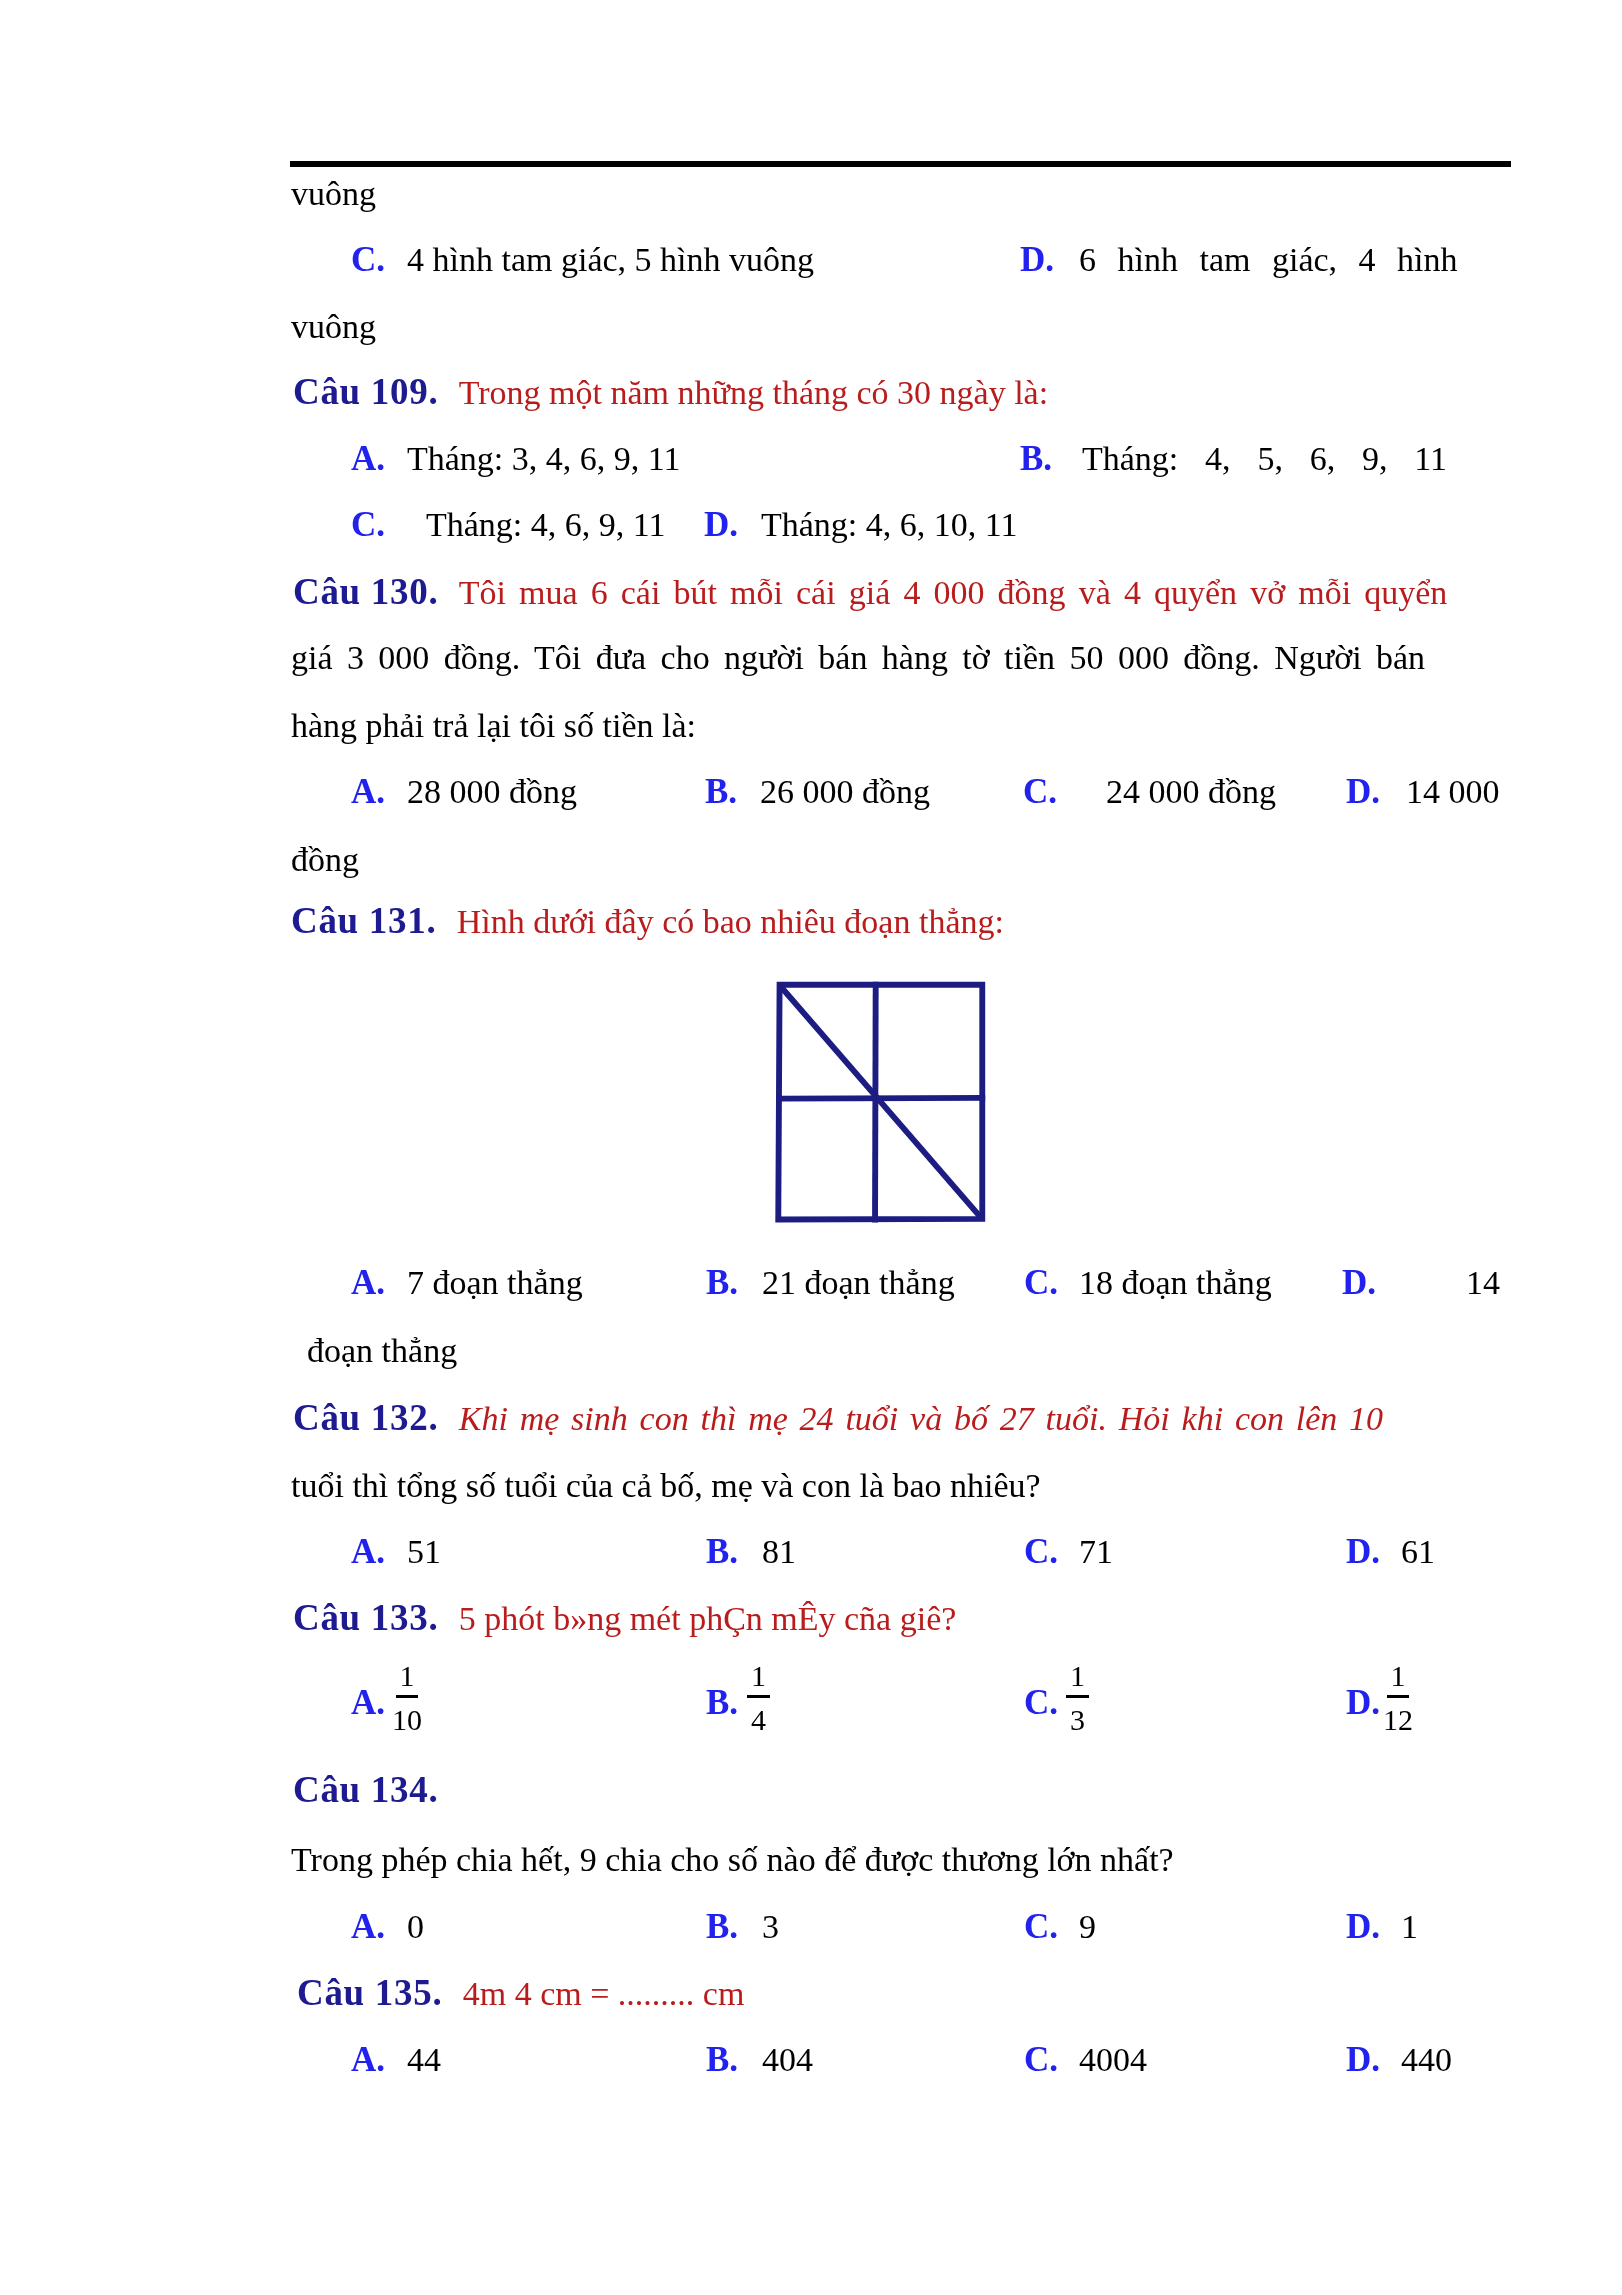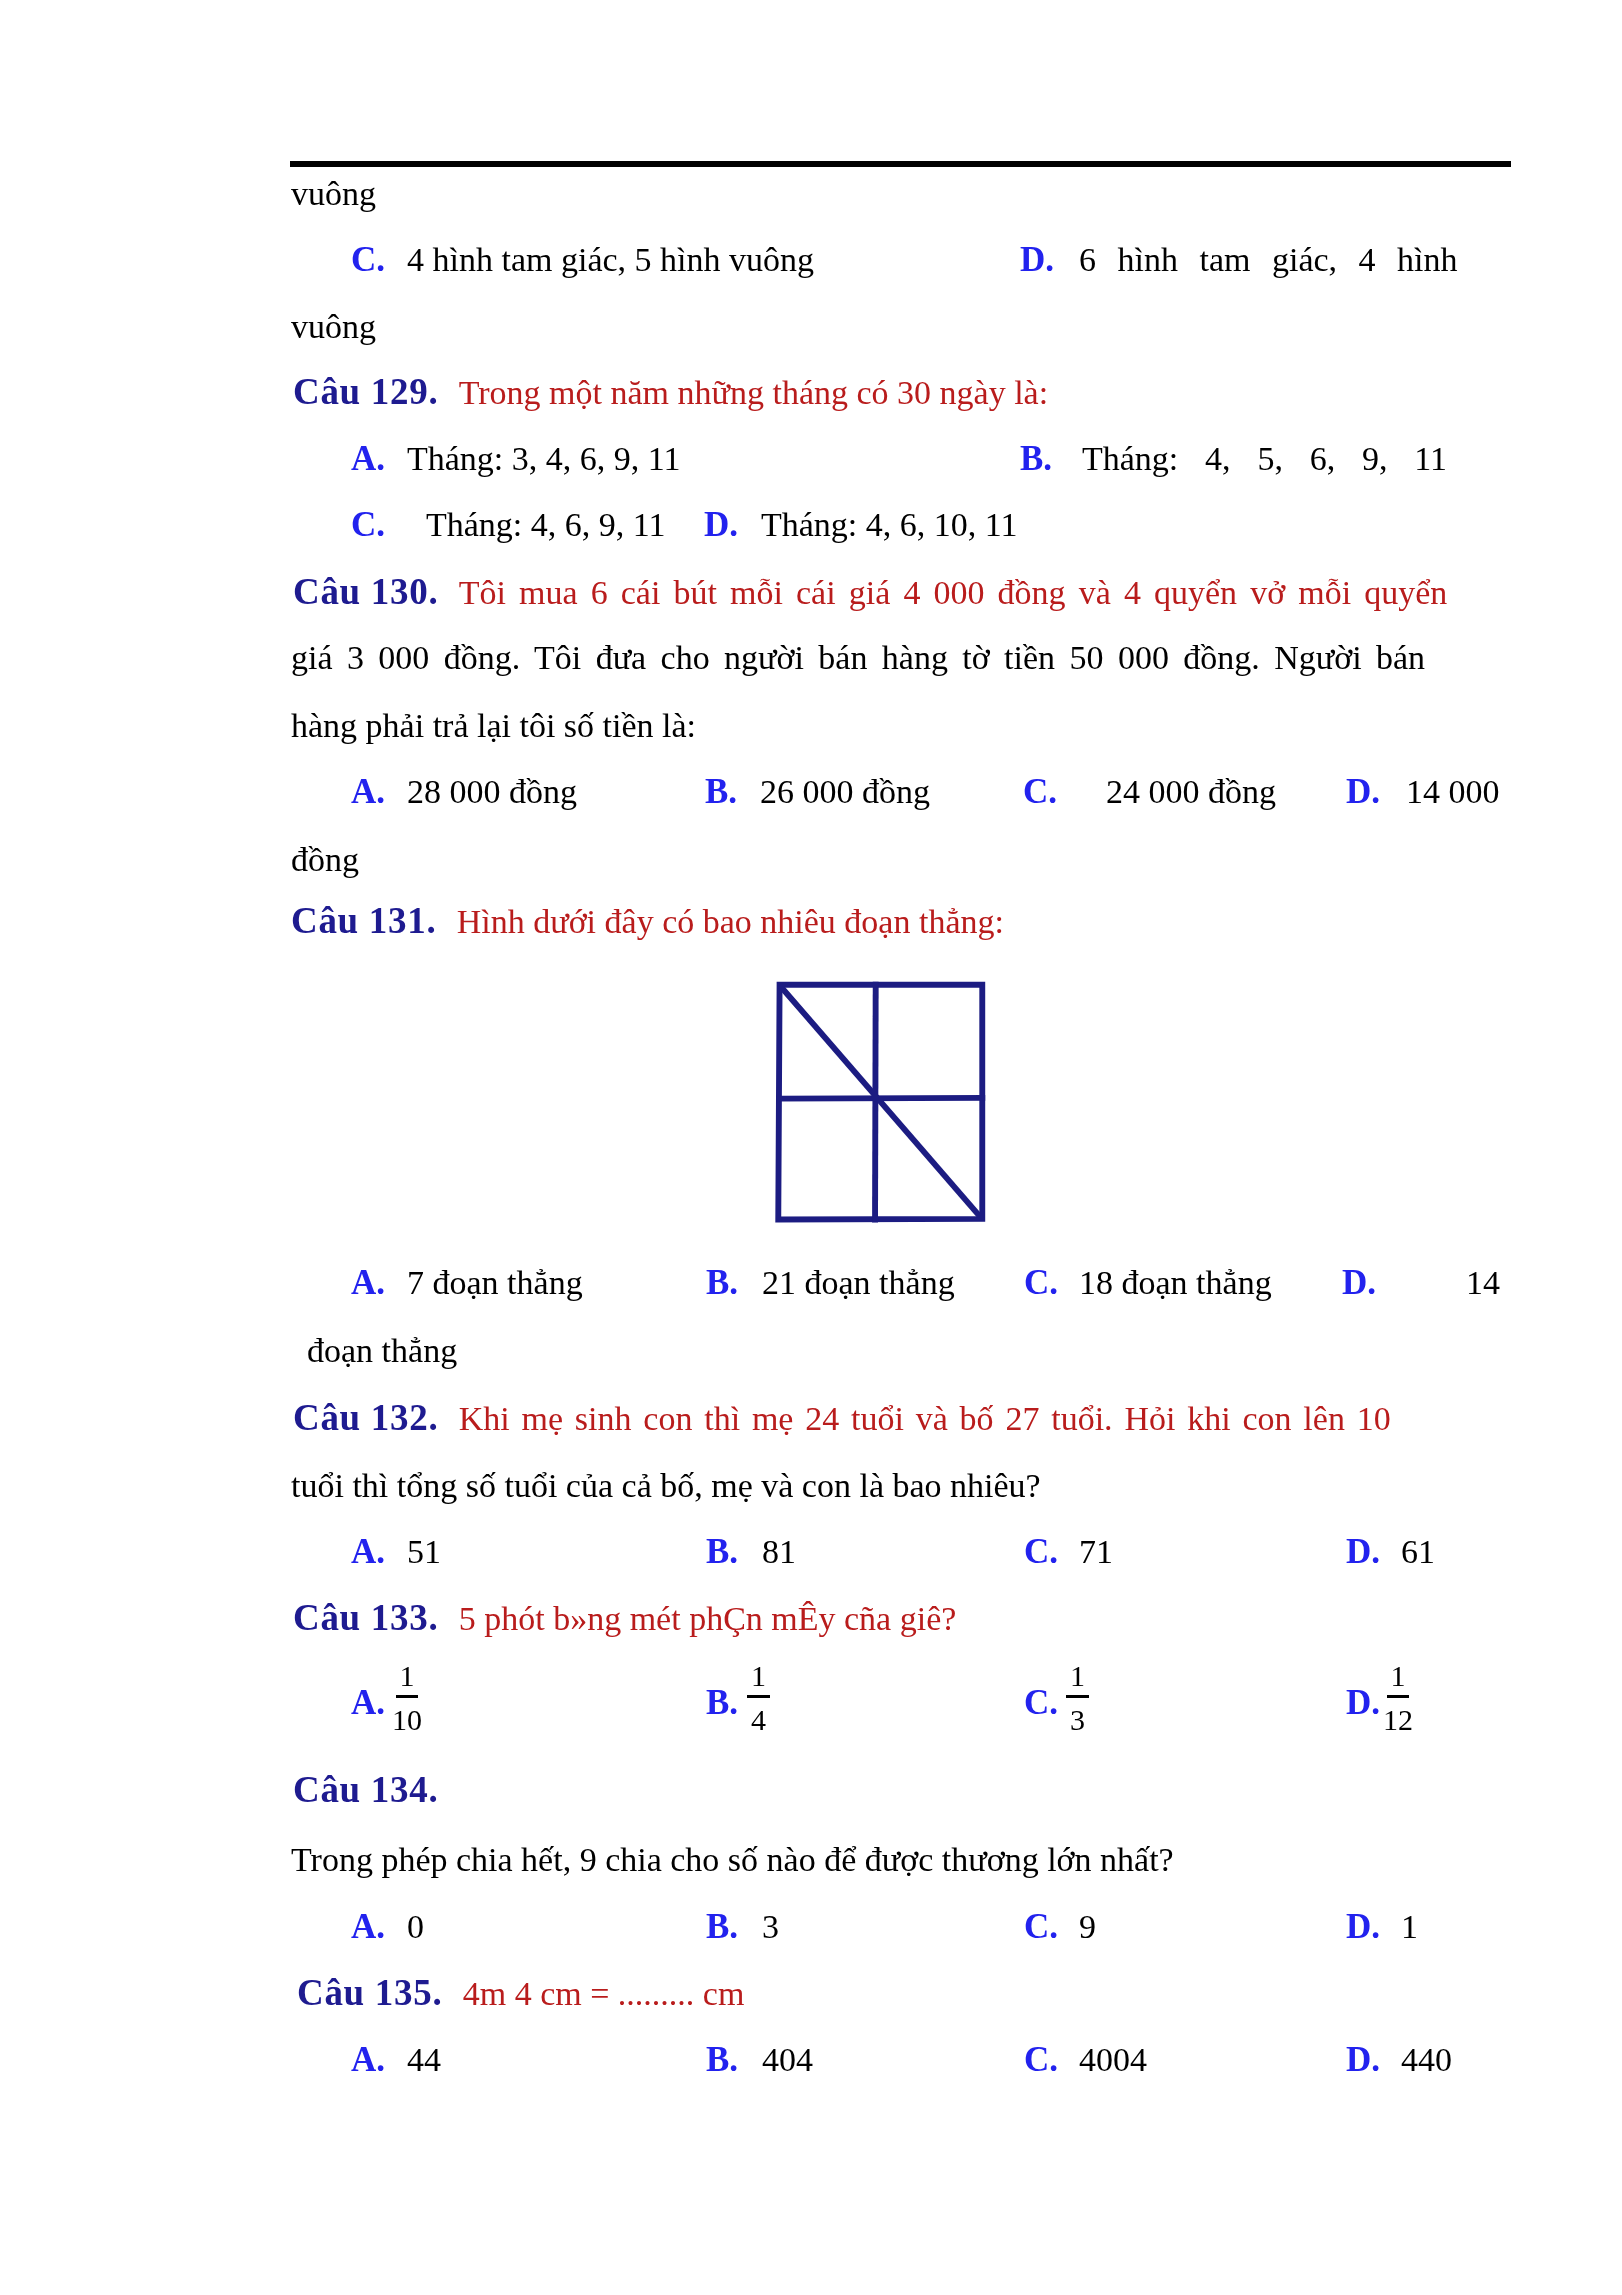--- a/index.html
+++ b/index.html
@@ -79,21 +79,21 @@
   <div class="ln" style="left:291px;top:173px;">vuông</div>
 
   <span class="olet" style="left:351px;top:239px;">C.</span>
   <span class="oval" style="left:407px;top:239px;">4 hình tam giác, 5 hình vuông</span>
   <span class="olet" style="left:1020px;top:239px;">D.</span>
   <span class="oval ws-mid" style="left:1079px;top:239px;">6 hình tam giác, 4 hình</span>
 
   <div class="ln" style="left:291px;top:306px;">vuông</div>
 
   <div class="ln" style="left:293px;top:371px;">
-    <span class="qlabel">Câu 129.</span>
+    <span class="qlabel">Câu 109.</span>
     <span class="qtext" style="margin-left:11.8px;">Trong một năm những tháng có 30 ngày là:</span>
   </div>
   <span class="olet" style="left:351px;top:438px;">A.</span>
   <span class="oval" style="left:407px;top:438px;">Tháng: 3, 4, 6, 9, 11</span>
   <span class="olet" style="left:1020px;top:438px;">B.</span>
   <span class="oval ws-wide" style="left:1082px;top:438px;">Tháng: 4, 5, 6, 9, 11</span>
 
   <span class="olet" style="left:351px;top:504px;">C.</span>
   <span class="oval" style="left:407px;top:504px;margin-left:19px;">Tháng: 4, 6, 9, 11</span>
   <span class="olet" style="left:704px;top:504px;">D.</span>
@@ -133,21 +133,21 @@
   <span class="olet" style="left:706px;top:1262px;">B.</span>
   <span class="oval" style="left:762px;top:1262px;">21 đoạn thẳng</span>
   <span class="olet" style="left:1024px;top:1262px;">C.</span>
   <span class="oval" style="left:1079px;top:1262px;">18 đoạn thẳng</span>
   <span class="olet" style="left:1342px;top:1262px;">D.</span>
   <span class="oval" style="left:1466px;top:1262px;">14</span>
   <div class="ln" style="left:307px;top:1330px;">đoạn thẳng</div>
 
   <div class="ln" style="left:293px;top:1397px;">
     <span class="qlabel">Câu 132.</span>
-    <span class="qtext ws-just3" style="margin-left:11.8px;">Khi mẹ sinh con thì mẹ 24 tuổi và bố 27 tuổi. Hỏi khi con lên 10</span>
+    <span class="qtext ws-just3" style="margin-left:11.8px;font-style:italic;">Khi mẹ sinh con thì mẹ 24 tuổi và bố 27 tuổi. Hỏi khi con lên 10</span>
   </div>
   <div class="ln" style="left:291px;top:1465px;">tuổi thì tổng số tuổi của cả bố, mẹ và con là bao nhiêu?</div>
 
   <span class="olet" style="left:351px;top:1531px;">A.</span>
   <span class="oval" style="left:407px;top:1531px;">51</span>
   <span class="olet" style="left:706px;top:1531px;">B.</span>
   <span class="oval" style="left:762px;top:1531px;">81</span>
   <span class="olet" style="left:1024px;top:1531px;">C.</span>
   <span class="oval" style="left:1079px;top:1531px;">71</span>
   <span class="olet" style="left:1346px;top:1531px;">D.</span>

